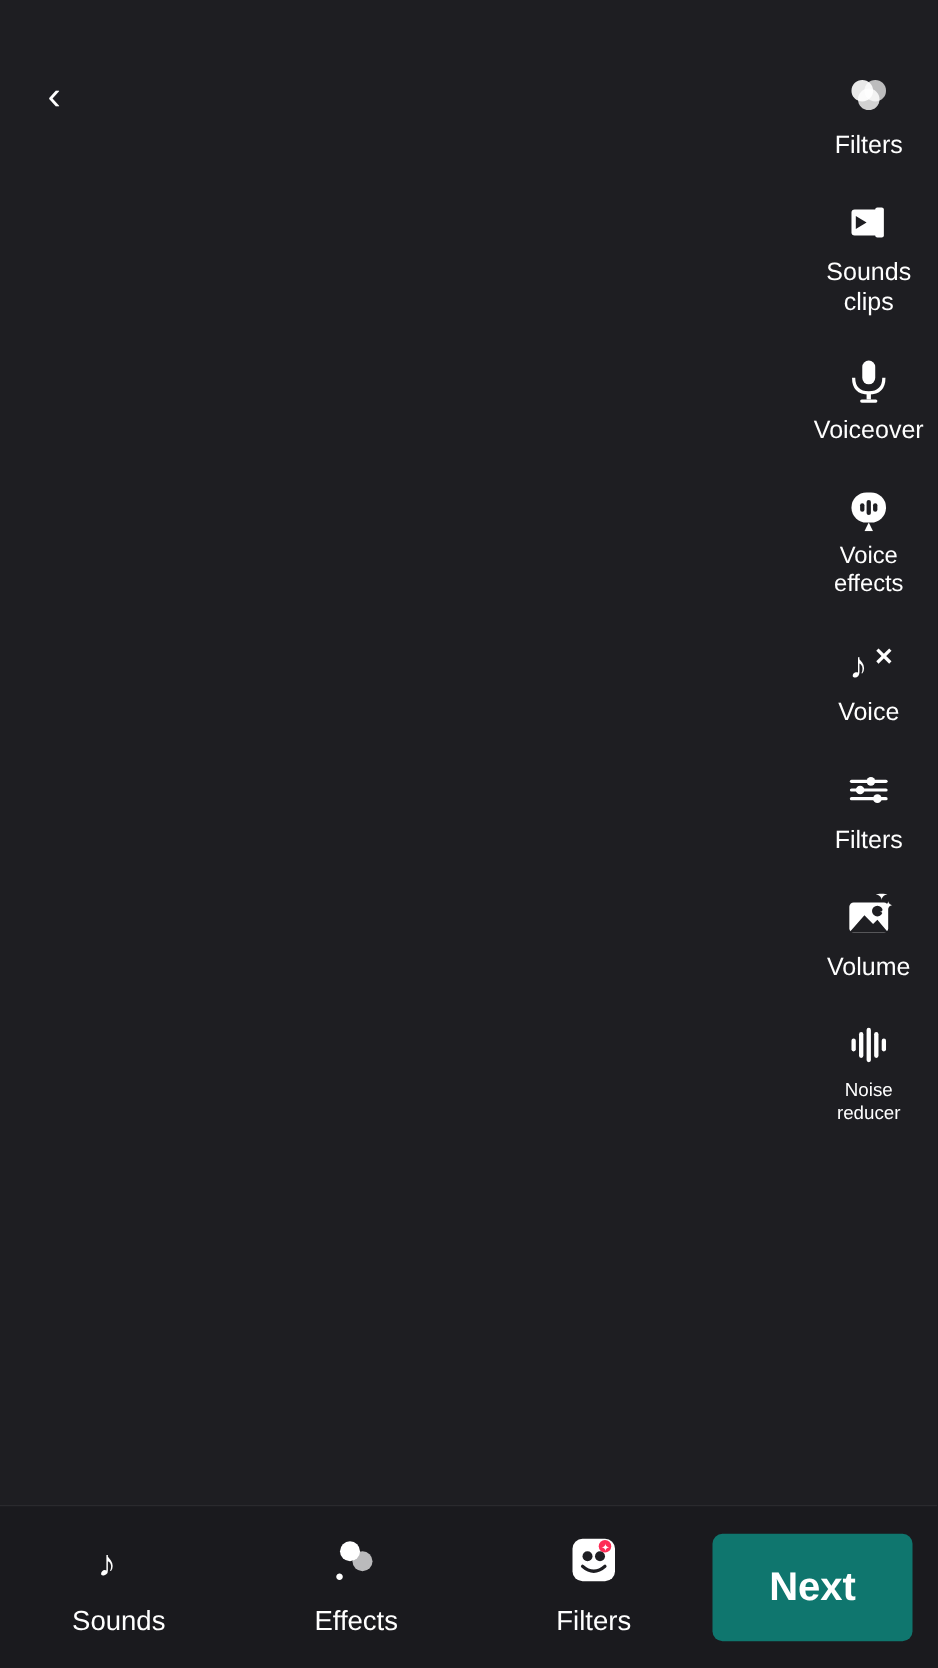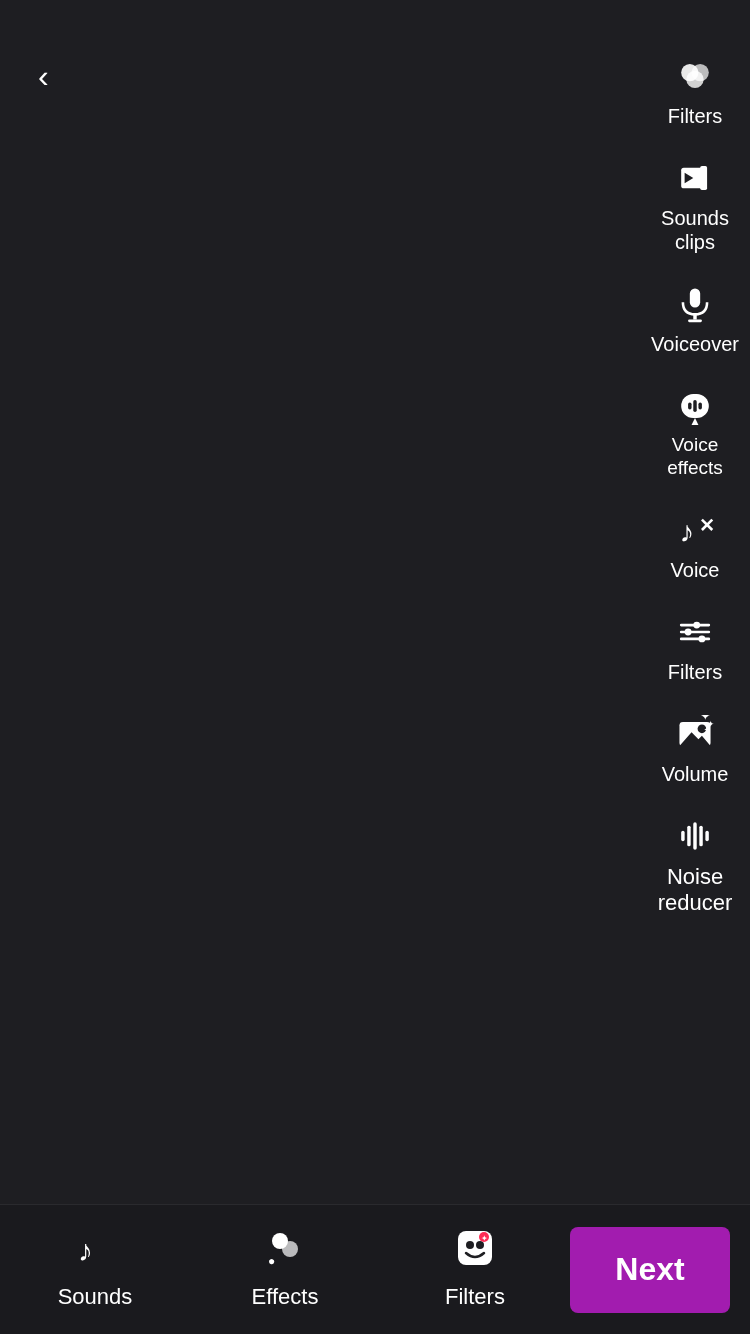--- a/index.html
+++ b/index.html
@@ -121,21 +121,21 @@
       color: #ffffff;
     }
 
     .bottom-tab-label {
       font-size: 22px;
       color: #ffffff;
       font-weight: 400;
     }
 
     .next-button {
-      background-color: #a21caf;
+      background-color: #0f766e;
       color: #ffffff;
       border: none;
       border-radius: 8px;
       font-size: 32px;
       font-weight: 600;
       padding: 0 40px;
       height: 86px;
       margin-right: 20px;
       cursor: pointer;
       min-width: 160px;
@@ -241,21 +241,21 @@
   <div class="toolbar-item">
     <div class="toolbar-icon">
       <svg viewBox="0 0 44 44">
         <rect x="6" y="16" width="4" height="12" rx="2" fill="white"></rect>
         <rect x="13" y="10" width="4" height="24" rx="2" fill="white"></rect>
         <rect x="20" y="6" width="4" height="32" rx="2" fill="white"></rect>
         <rect x="27" y="10" width="4" height="24" rx="2" fill="white"></rect>
         <rect x="34" y="16" width="4" height="12" rx="2" fill="white"></rect>
       </svg>
     </div>
-    <span class="toolbar-label" style="white-space:pre-line; font-size:22px;">Noise
+    <span class="toolbar-label" style="white-space:pre-line; font-size:15px;">Noise
 reducer</span>
   </div>
 
 </div>
 
 <div class="bottom-bar">
   <div class="bottom-tabs">
 
     <div class="bottom-tab">
       <div class="bottom-tab-icon">

